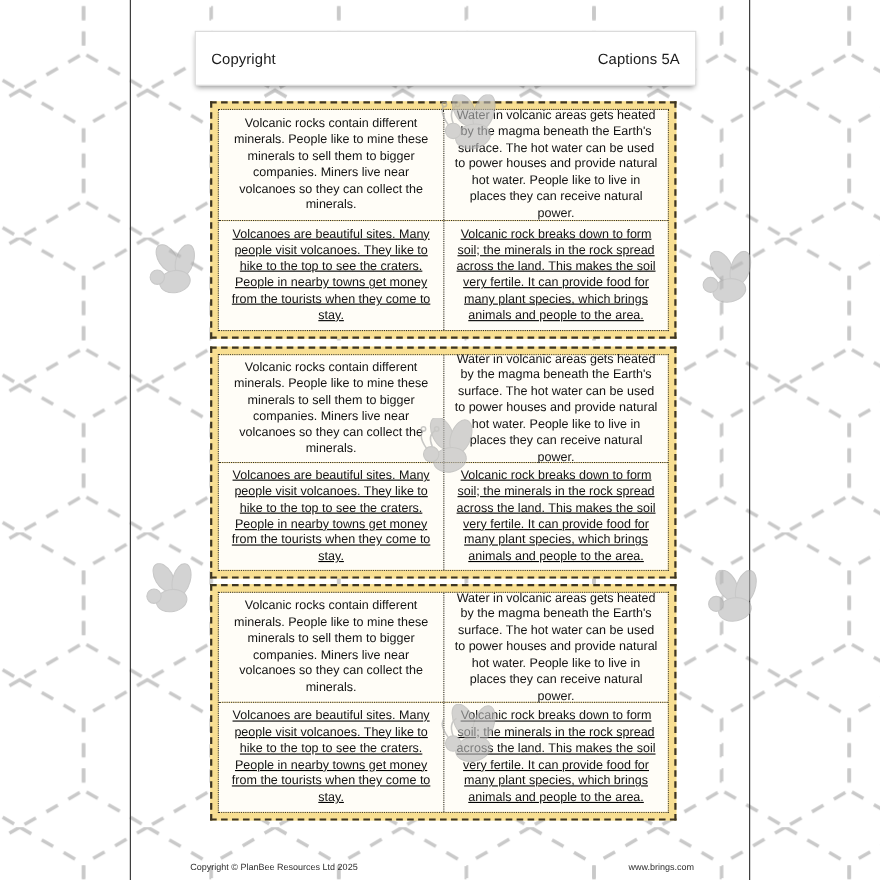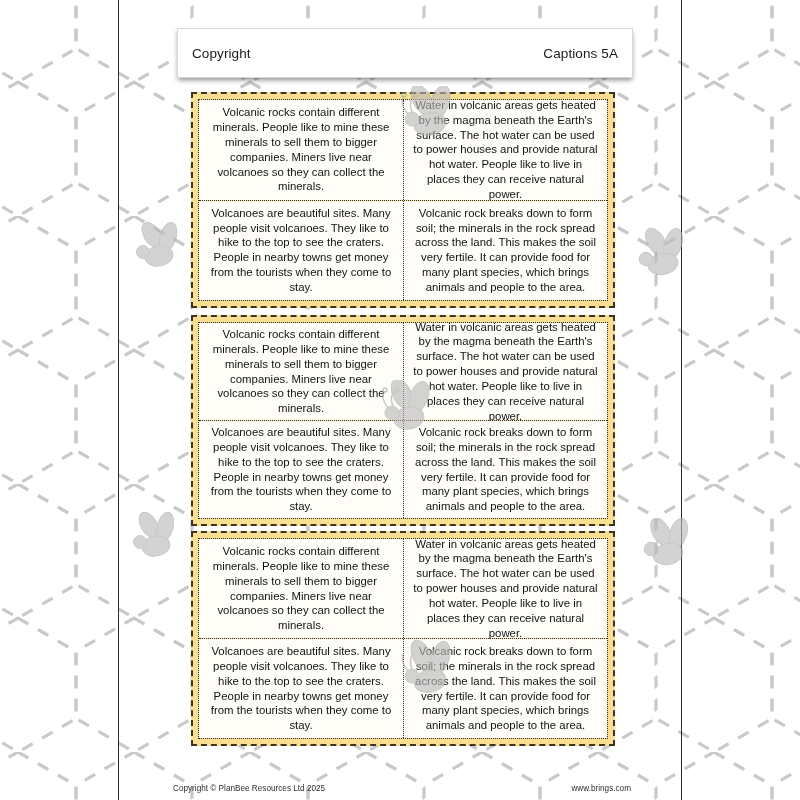--- a/index.html
+++ b/index.html
@@ -95,20 +95,21 @@
     flex-direction: column;
   }
 
   .card-row {
     display: flex;
     flex: 1 1 0;
     min-height: 0;
   }
   .card-row + .card-row {
     border-top: 1px dotted #2b2b2b;
+    text-decoration: underline;
   }
 
   .card {
     flex: 1 1 50%;
     min-width: 0;
     background: rgba(255,255,255,0.93);
     display: flex;
     align-items: center;
     justify-content: center;
     padding: 4px 8px;

